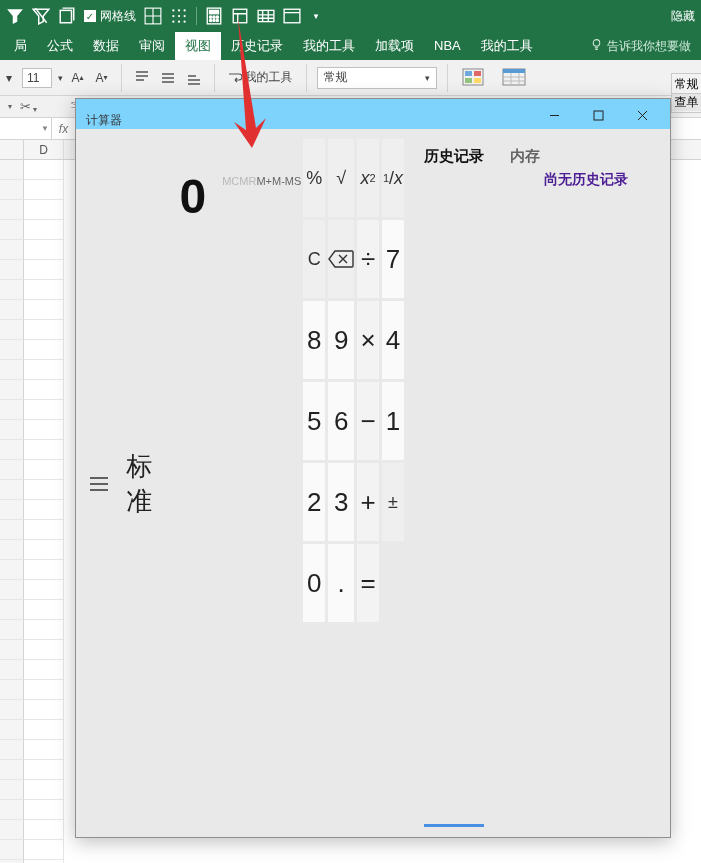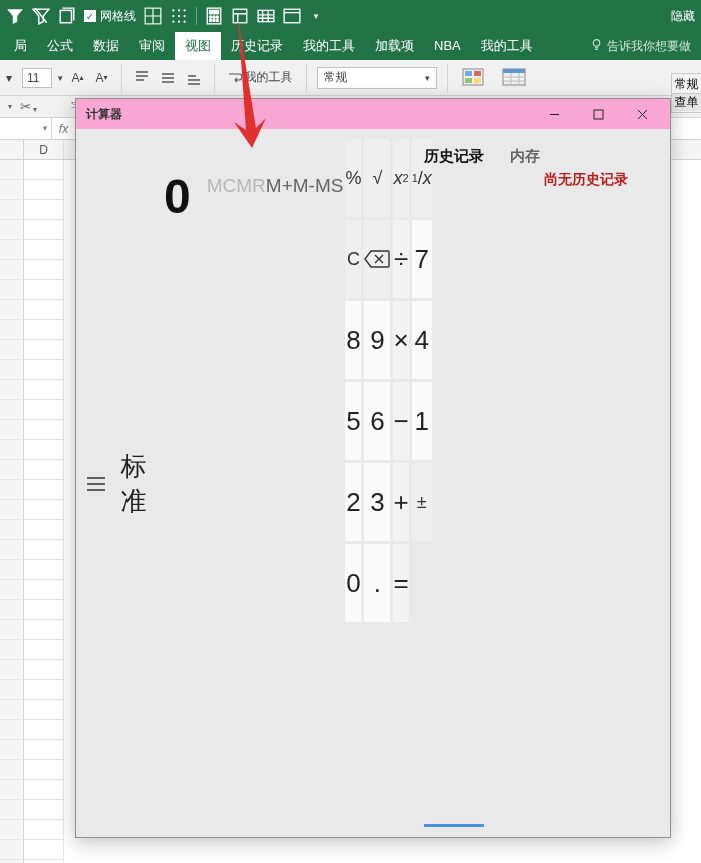--- a/index.html
+++ b/index.html
@@ -203,26 +203,25 @@
       height: 740px;
       background: #e9e9e9;
       border: 1px solid #8f8f8f;
       box-shadow: 0 4px 18px rgba(0,0,0,0.25);
       display: flex;
       flex-direction: column;
     }
     .calc-titlebar {
       height: 30px;
       display: flex;
-      align-items: center;
+      align-items: flex-end;
       padding: 0 6px 0 10px;
-      background: #f9a8d4;
+      background: #7dd3fc;
       font-size: 12px;
       color: #333;
-      font-weight: bold;
     }
     .calc-titlebar .title { flex: 1; }
     .calc-win-btn {
       width: 44px; height: 28px;
       display: inline-flex; align-items: center; justify-content: center;
       color: #222;
     }
     .calc-win-btn svg { width: 11px; height: 11px; }
 
     .calc-body {
@@ -262,21 +261,21 @@
     }
 
     .mem-row {
       display: flex;
       gap: 0;
       padding: 30px 2px 6px 2px;
     }
     .mem-btn {
       flex: 1;
       text-align: center;
-      font-size: 19px;
+      font-size: 11px;
       color: #666;
       padding: 8px 0;
     }
     .mem-btn.disabled { color: #b8b8b8; }
 
     .key-grid {
       display: grid;
       grid-template-columns: repeat(4, 1fr);
       grid-auto-rows: 78px;
       gap: 3px;
@@ -313,21 +312,21 @@
       padding-bottom: 6px;
     }
     .hist-tab.active {
       color: #111;
       border-bottom: 3px solid #4a90e2;
     }
     .hist-empty {
       padding: 28px 2px 0 2px;
       font-size: 14px;
       font-weight: 600;
-      color: #b91c1c;
+      color: #4c1d95;
     }
 
     
     .right-strip {
       position: absolute;
       right: 0; top: 73px;
       width: 30px; height: 40px;
       background: #f3f3f3;
       border: 1px solid #c9c9c9;
       border-right: none;

